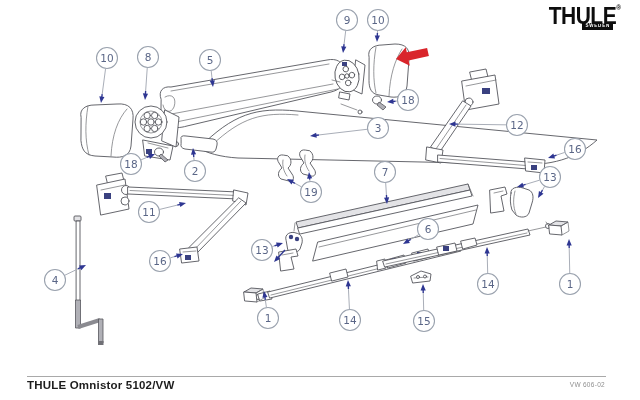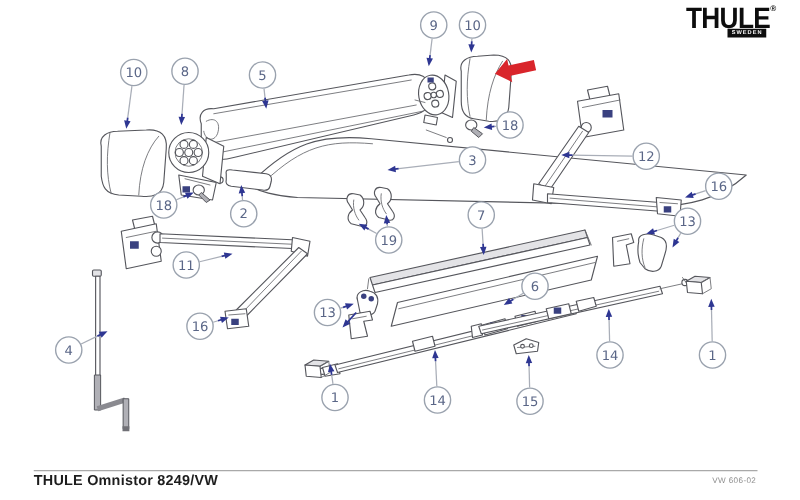--- a/index.html
+++ b/index.html
@@ -407,15 +407,15 @@
         <polygon points="396.0,59.0 405.7,47.2 406.8,52.3 427.1,47.9 428.9,56.1 408.6,60.5 409.8,65.7" fill="#d9252b"></polygon>
       </g>
   </svg>
 
   <div class="logo">
     <span class="logo-text">THULE</span><sup class="reg">®</sup>
     <div class="logo-sub">SWEDEN</div>
   </div>
 
   <div class="footer-line"></div>
-  <div class="footer-model">THULE Omnistor 8249/VW</div>
+  <div class="footer-model">THULE Omnistor 5102/VW</div>
   <div class="footer-doc">VW 606-02</div>
 </div>
 
 </body></html>

